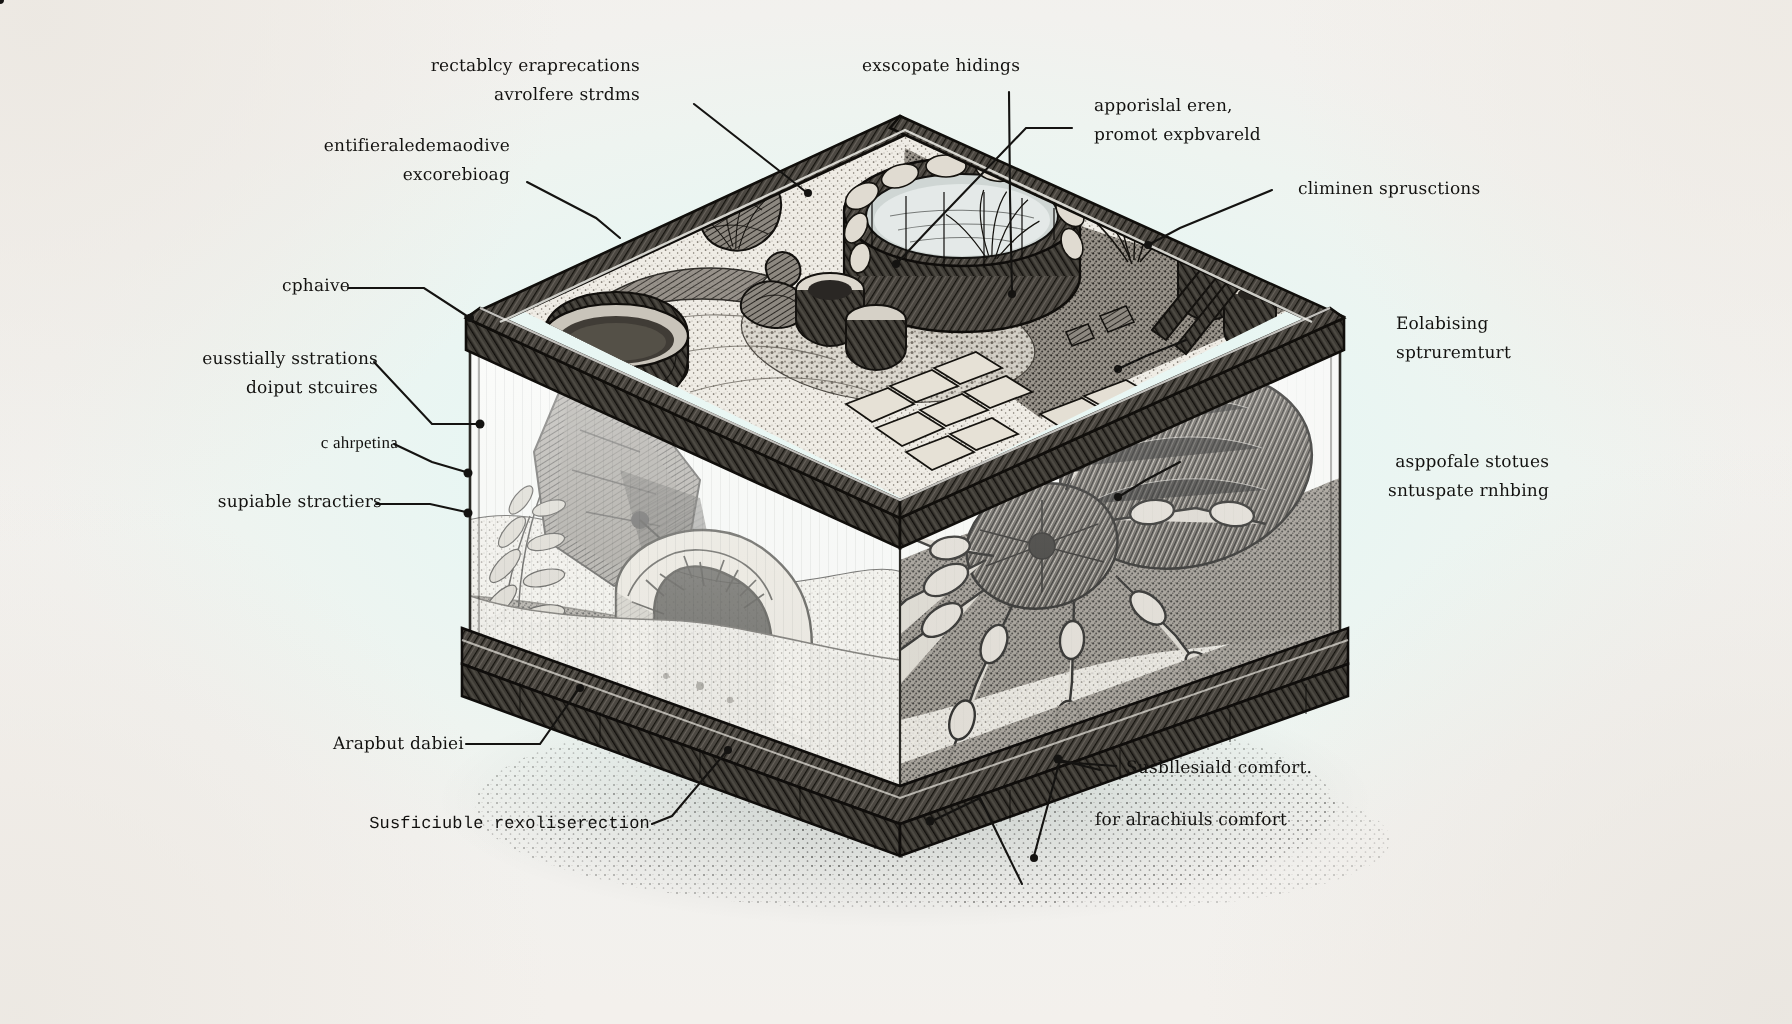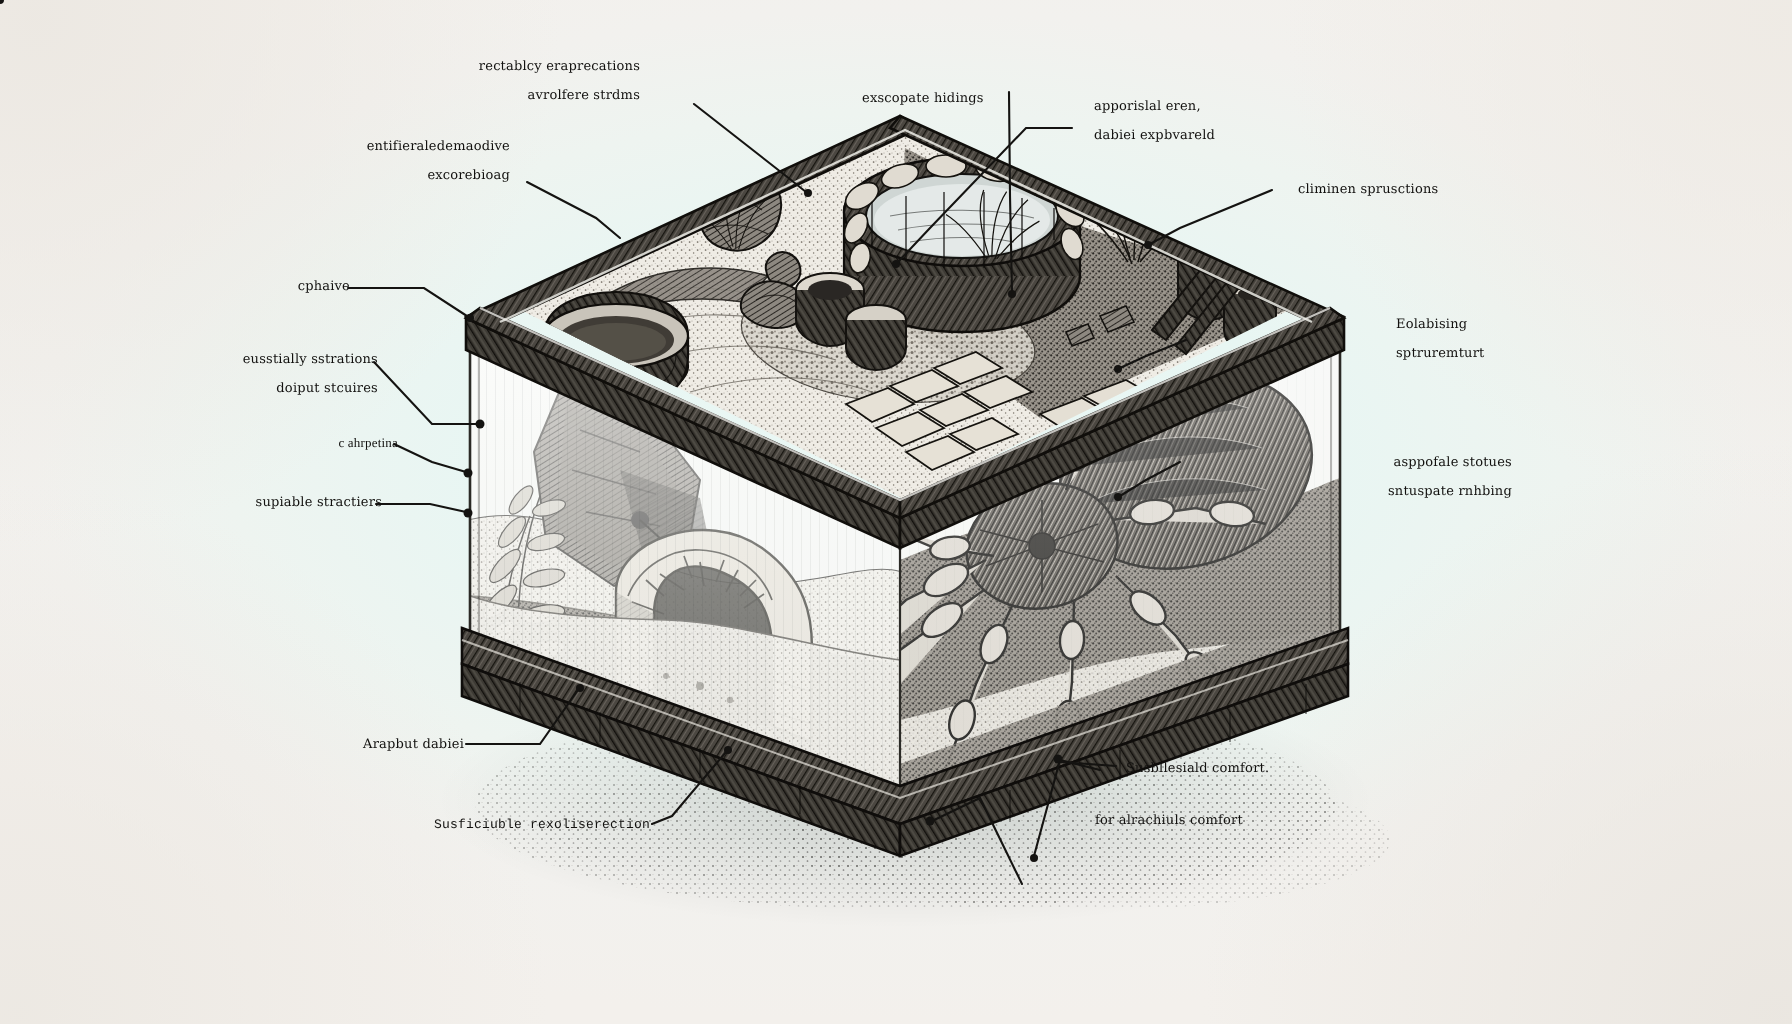--- a/index.html
+++ b/index.html
@@ -21,21 +21,21 @@
       radial-gradient(circle at 2% 2%, rgba(236,232,226,.95) 0%, rgba(236,232,226,0) 26%),
       radial-gradient(circle at 99% 2%, rgba(238,234,228,.9) 0%, rgba(238,234,228,0) 24%),
       radial-gradient(circle at 1% 99%, rgba(236,232,226,.9) 0%, rgba(236,232,226,0) 26%),
       radial-gradient(circle at 99% 99%, rgba(234,230,224,.95) 0%, rgba(234,230,224,0) 28%);
     pointer-events:none;z-index:1;
   }
   svg.art{position:absolute;left:0;top:0;width:1792px;height:1024px;z-index:2;}
   .lbl{
     position:absolute;z-index:6;
     color:#12110f;
-    font-size:13px;
+    font-size:17px;
     line-height:29px;
     letter-spacing:.2px;
     white-space:nowrap;
     font-family:"DejaVu Serif","Liberation Serif",serif;
     text-rendering:geometricPrecision;
   }
   .lbl.r{text-align:right;}
   .lbl.l{text-align:left;}
   .lbl .ln{display:block;}
 </style>
@@ -549,27 +549,27 @@
   <div class="lbl r" style="left:100px; top:52px; width:540px;">
     <span class="ln">rectablcy eraprecations</span>
     <span class="ln">avrolfere strdms</span>
   </div>
 
   <div class="lbl r" style="left:60px; top:132px; width:450px;">
     <span class="ln">entifieraledemaodive</span>
     <span class="ln">excorebioag</span>
   </div>
 
-  <div class="lbl l" style="left:862px; top:52px;margin-top:32px;">
+  <div class="lbl l" style="left:862px; top:52px;">
     <span class="ln">exscopate hidings</span>
   </div>
 
   <div class="lbl l" style="left:1094px; top:80px;margin-top:12px;">
     <span class="ln">apporislal eren,</span>
-    <span class="ln">dabiei expbvareld</span>
+    <span class="ln">promot expbvareld</span>
   </div>
 
   <div class="lbl l" style="left:1298px; top:175px;">
     <span class="ln">climinen sprusctions</span>
   </div>
 
   <div class="lbl r" style="left:60px; top:272px; width:290px;">
     <span class="ln">cphaive</span>
   </div>
 

